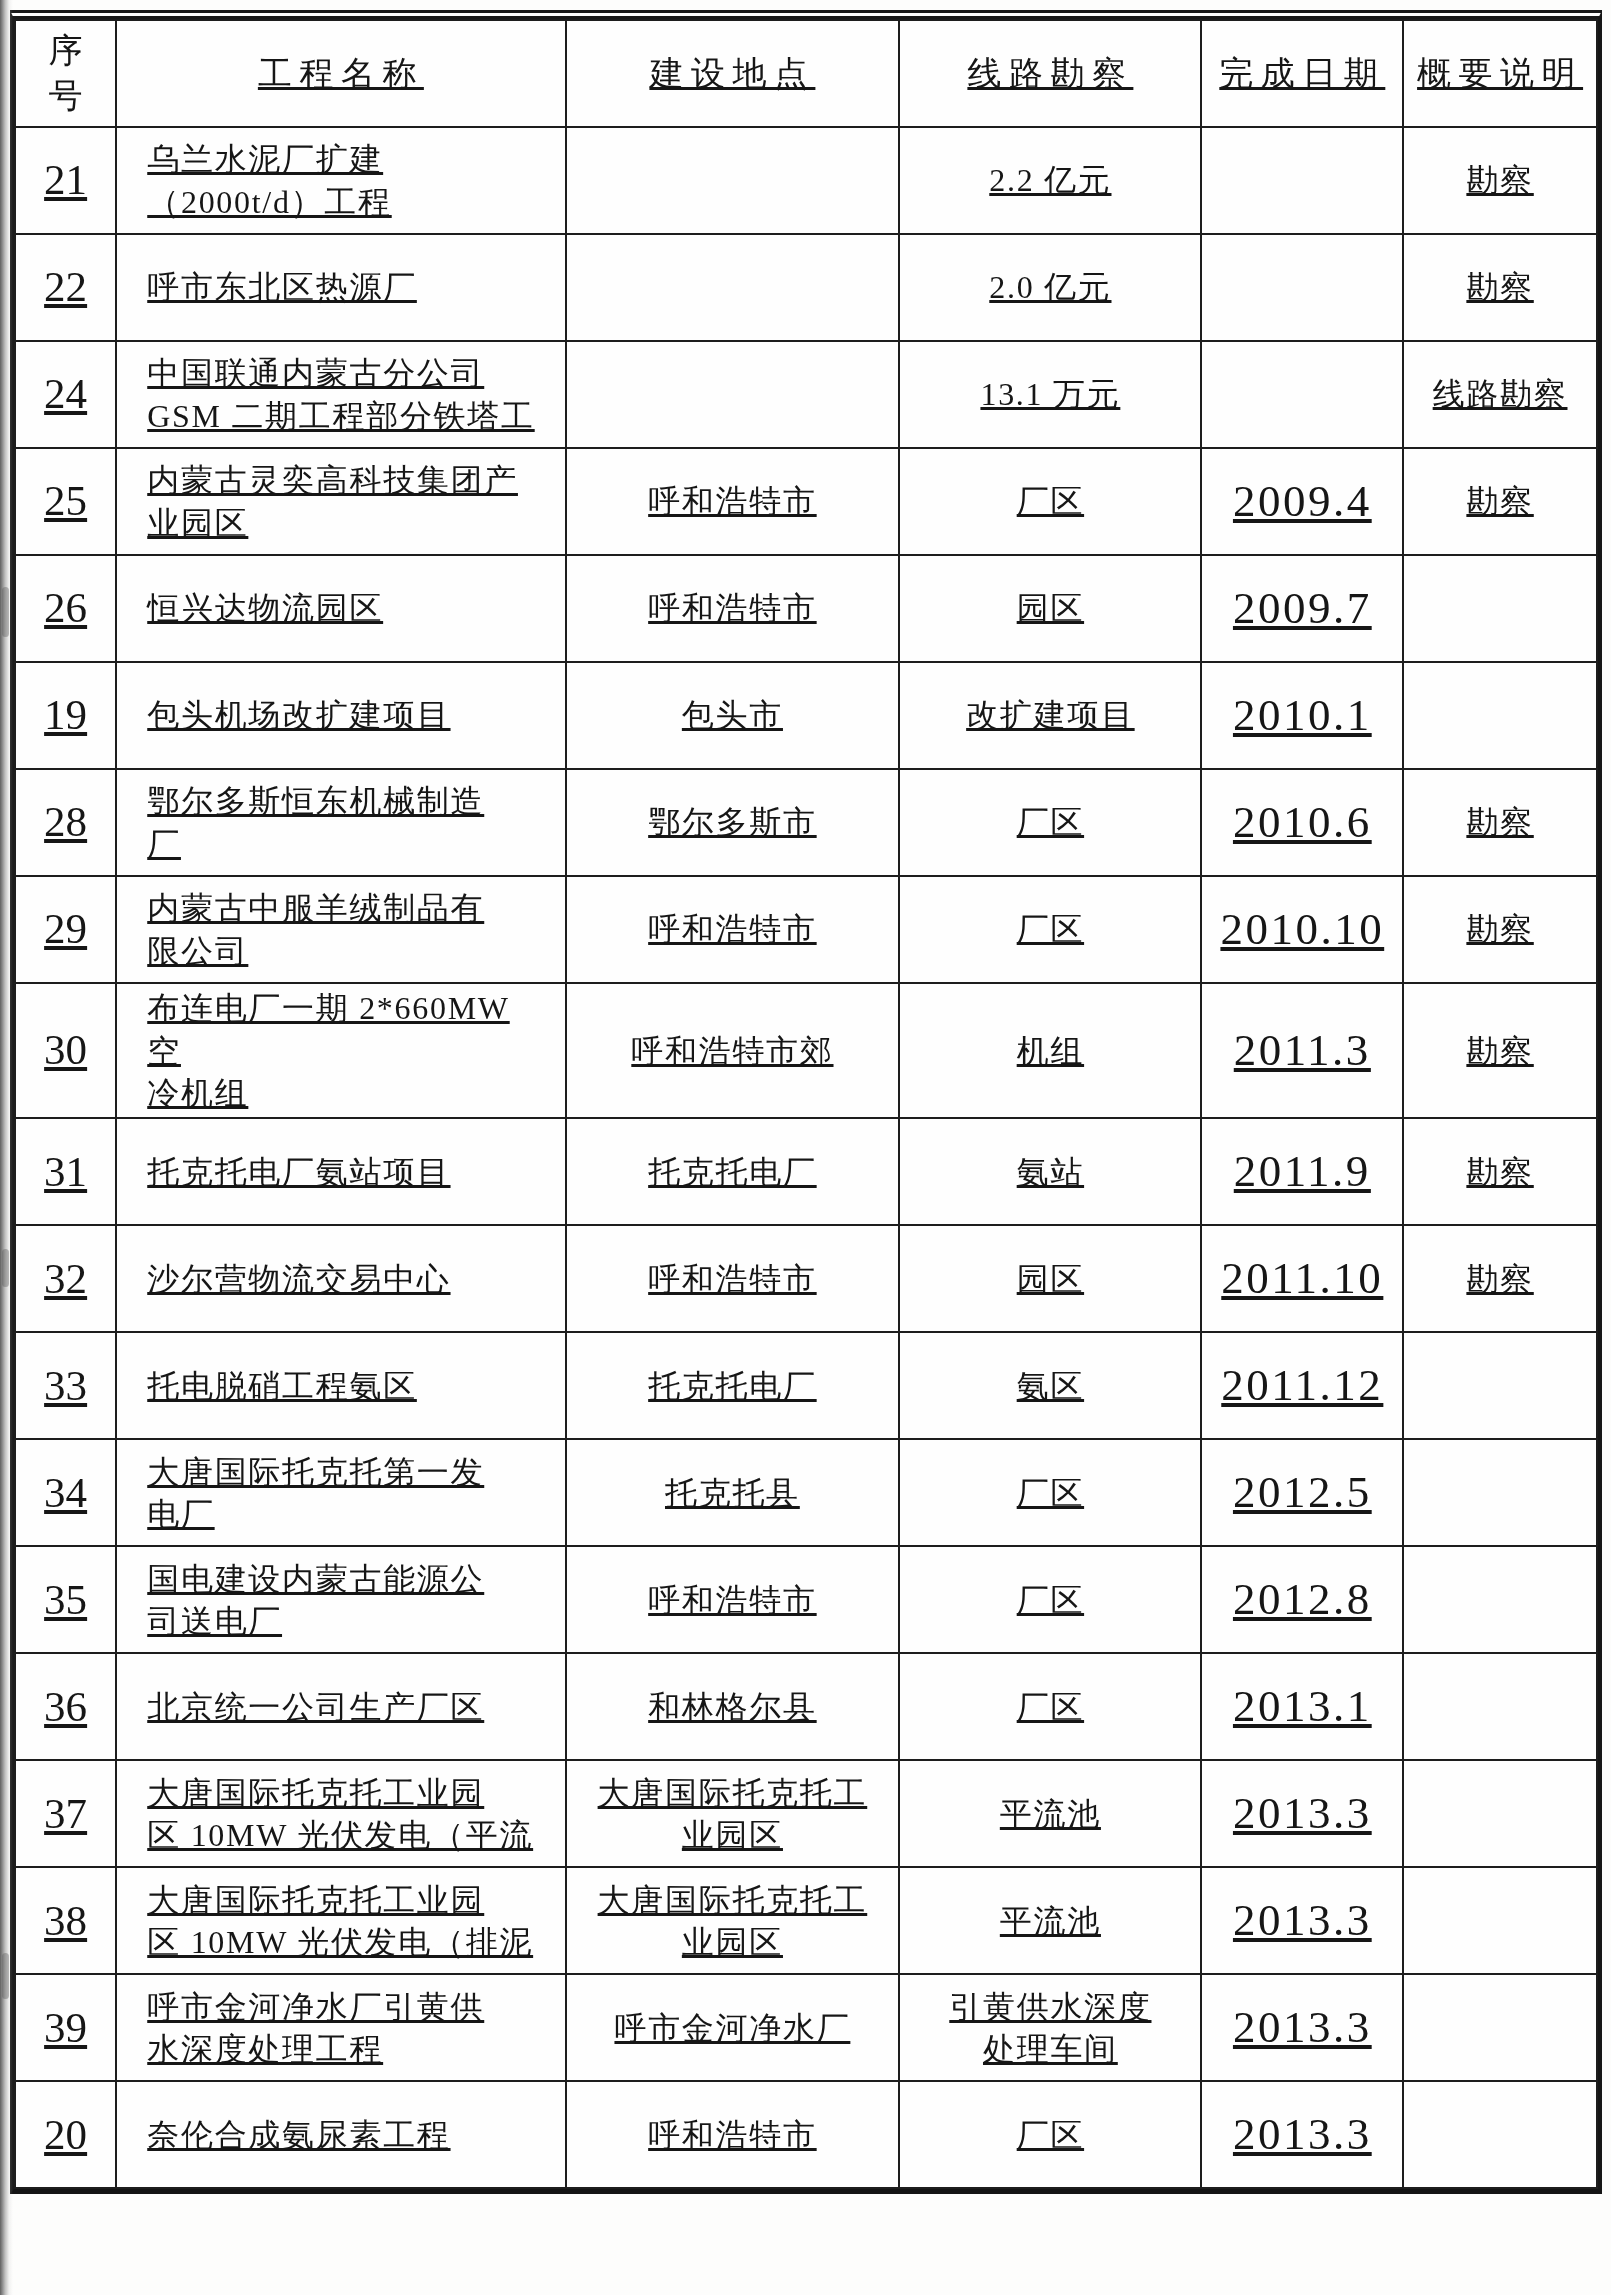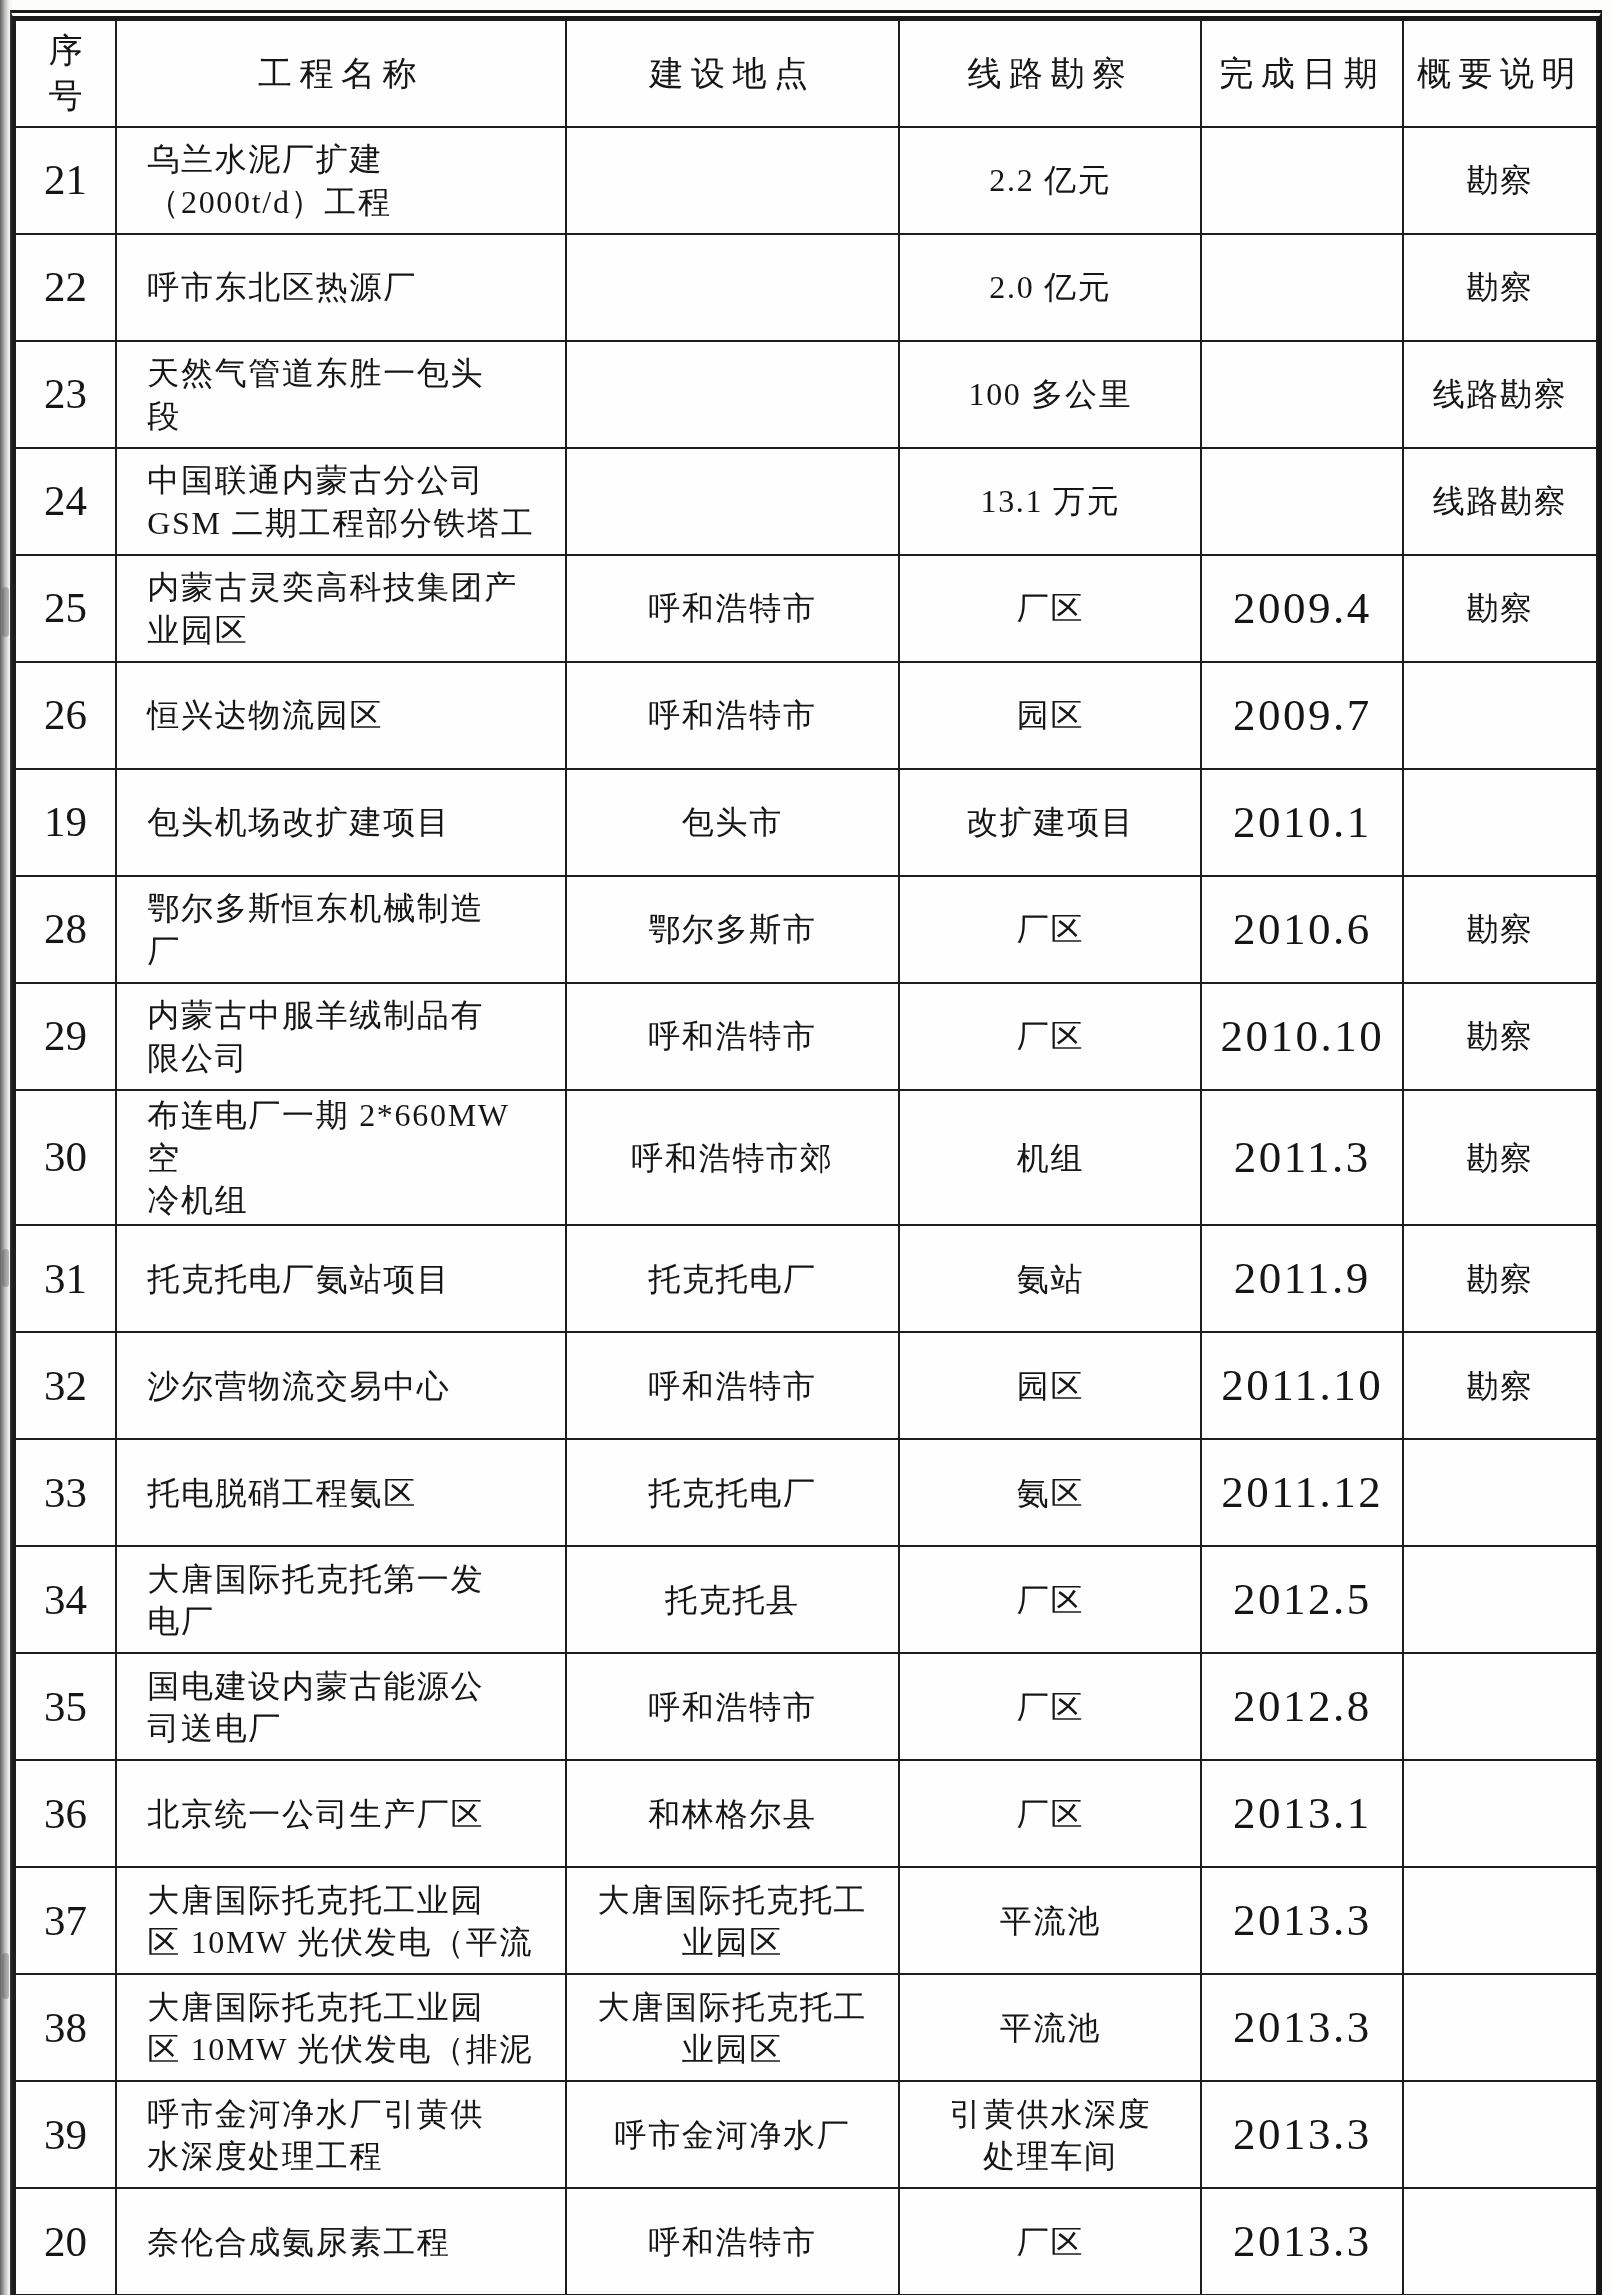--- a/index.html
+++ b/index.html
@@ -37,20 +37,21 @@
     border-top: 9.2px double #191919;
     border-left: 4.2px solid #1c1c1c;
     border-right: 4.2px solid #161616;
     border-bottom: 5px solid #141414;
     background: #fefefe;
   }
   table.grid {
     width: 100%;
     border-collapse: collapse;
     table-layout: fixed;
+    text-decoration: underline;
   }
   table.grid th, table.grid td {
     border: 2.5px solid #1d1d1d;
     box-sizing: border-box;
     vertical-align: middle;
     white-space: pre-line;
     overflow: hidden;
   }
   table.grid th {
     height: 107px;
@@ -149,29 +150,20 @@
           </tr>
           <tr>
             <td class="col-no">22</td>
             <td class="col-name">呼市东北区热源厂</td>
             <td class="col-location"></td>
             <td class="col-scale">2.0 亿元</td>
             <td class="col-date"></td>
             <td class="col-summary">勘察</td>
           </tr>
           <tr>
-            <td class="col-no">23</td>
-            <td class="col-name">天然气管道东胜一包头
-段</td>
-            <td class="col-location"></td>
-            <td class="col-scale">100 多公里</td>
-            <td class="col-date"></td>
-            <td class="col-summary">线路勘察</td>
-          </tr>
-          <tr>
             <td class="col-no">24</td>
             <td class="col-name">中国联通内蒙古分公司
 GSM 二期工程部分铁塔工</td>
             <td class="col-location"></td>
             <td class="col-scale">13.1 万元</td>
             <td class="col-date"></td>
             <td class="col-summary">线路勘察</td>
           </tr>
           <tr>
             <td class="col-no">25</td>

